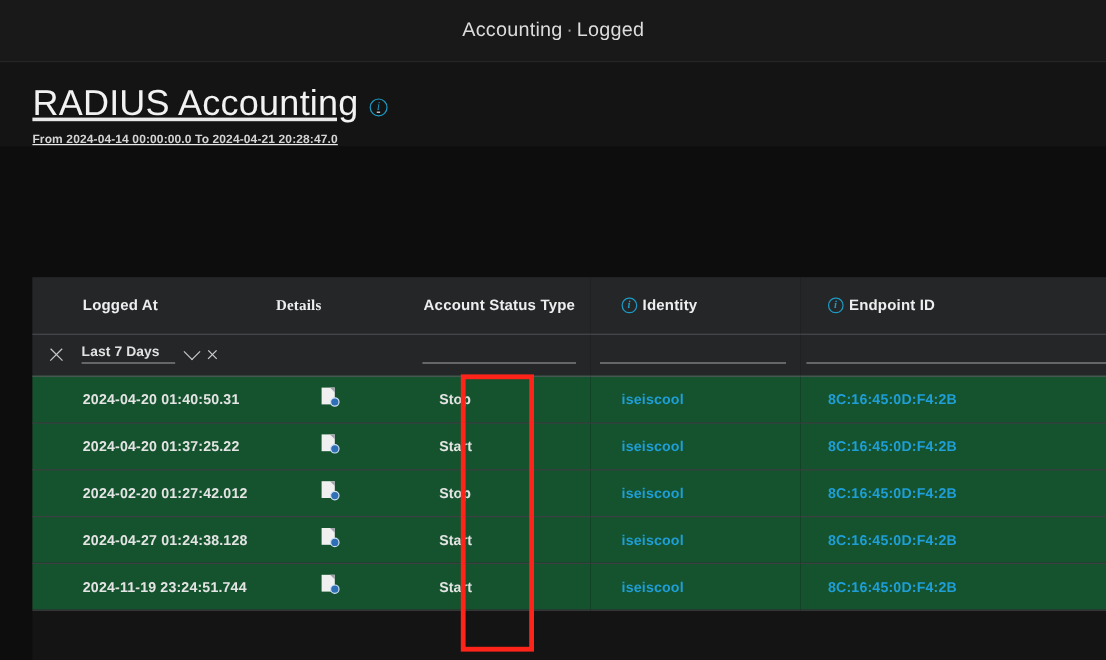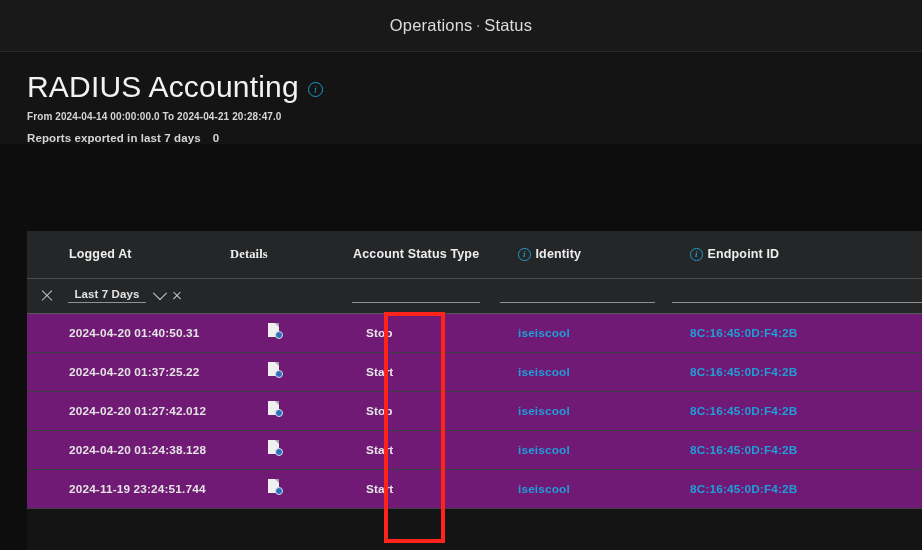--- a/index.html
+++ b/index.html
@@ -34,20 +34,21 @@
   }
   .breadcrumb .crumb-sep {
     color: #9a9a9a;
     padding: 0 3px;
   }
 
   
   .page-head {
     padding: 18px 0 0 27px;
     background: #141414;
+    text-decoration: underline;
   }
   .title-row {
     display: flex;
     align-items: center;
     gap: 9px;
   }
   .page-title {
     font-size: 30px;
     font-weight: 400;
     color: #f2f2f2;
@@ -175,21 +176,20 @@
     width: 14px; height: 1.4px;
     background: #c9c9c9;
   }
   .x-clear-all::before { transform: rotate(45deg); }
   .x-clear-all::after  { transform: rotate(-45deg); }
 
   .select-box {
     display: flex;
     align-items: center;
     gap: 9px;
-    text-align: center;
   }
   .select-field {
     min-width: 78px;
     border-bottom: 1px solid #8f9295;
     font-size: 11.5px;
     color: #e2e2e2;
     font-weight: bold;
     padding-bottom: 2px;
     letter-spacing: 0.1px;
     cursor: pointer;
@@ -224,21 +224,21 @@
     background: #8f9295;
     margin-top: 13px;
   }
   td.col-status  .filter-input { margin-left: 12px;  margin-right: 12px; }
   td.col-identity .filter-input{ margin-left: 8px;  margin-right: 12px; }
   td.col-endpoint .filter-input{ margin-left: 5px;  margin-right: 0px; }
 
   
   tbody tr.data-row {
     height: 39px;
-    background: #701a75;
+    background: #14532d;
   }
   tbody tr.data-row td {
     border-bottom: 1px solid #3d4043;
     vertical-align: middle;
     font-size: 11.8px;
     color: #e4e4e4;
   }
   .cell-logged {
     padding-left: 42px;
     font-weight: bold;
@@ -301,33 +301,30 @@
     border: 4px solid #ff2419;
     pointer-events: none;
     box-sizing: border-box;
   }
 </style>
 </head>
 <body>
 
 <div class="topbar">
   <div class="breadcrumb">
-    <span>Operations</span><span class="crumb-sep">·</span><span>Status</span>
+    <span>Accounting</span><span class="crumb-sep">·</span><span>Logged</span>
   </div>
 </div>
 
 <div class="page-head">
   <div class="title-row">
     <h1 class="page-title">RADIUS Accounting</h1>
     <span class="info-icon">i</span>
   </div>
   <div class="date-range">From 2024-04-14 00:00:00.0 To 2024-04-21 20:28:47.0</div>
-  <div class="exported-line">
-    <span>Reports exported in last 7 days</span><span class="count">0</span>
-  </div>
 </div>
 
 <div class="table-wrap">
   <table class="grid">
     <colgroup>
       <col class="col-logged">
         <col class="col-details">
         <col class="col-status">
       <col class="col-identity">
         <col class="col-endpoint">
@@ -435,21 +432,21 @@
           </td>
           <td class="col-identity">
             <div class="cell-link">iseiscool</div>
           </td>
           <td class="col-endpoint">
             <div class="cell-link">8C:16:45:0D:F4:2B</div>
           </td>
         </tr>
         <tr class="data-row">
           <td class="col-logged">
-            <div class="cell-logged">2024-04-20 01:24:38.128</div>
+            <div class="cell-logged">2024-04-27 01:24:38.128</div>
           </td>
           <td class="col-details">
             <div class="cell-details"><span class="doc-icon"><span class="page"></span><span class="fold"></span><span class="mag"></span></span></div>
           </td>
           <td class="col-status">
             <div class="cell-status">Start</div>
           </td>
           <td class="col-identity">
             <div class="cell-link">iseiscool</div>
           </td>

